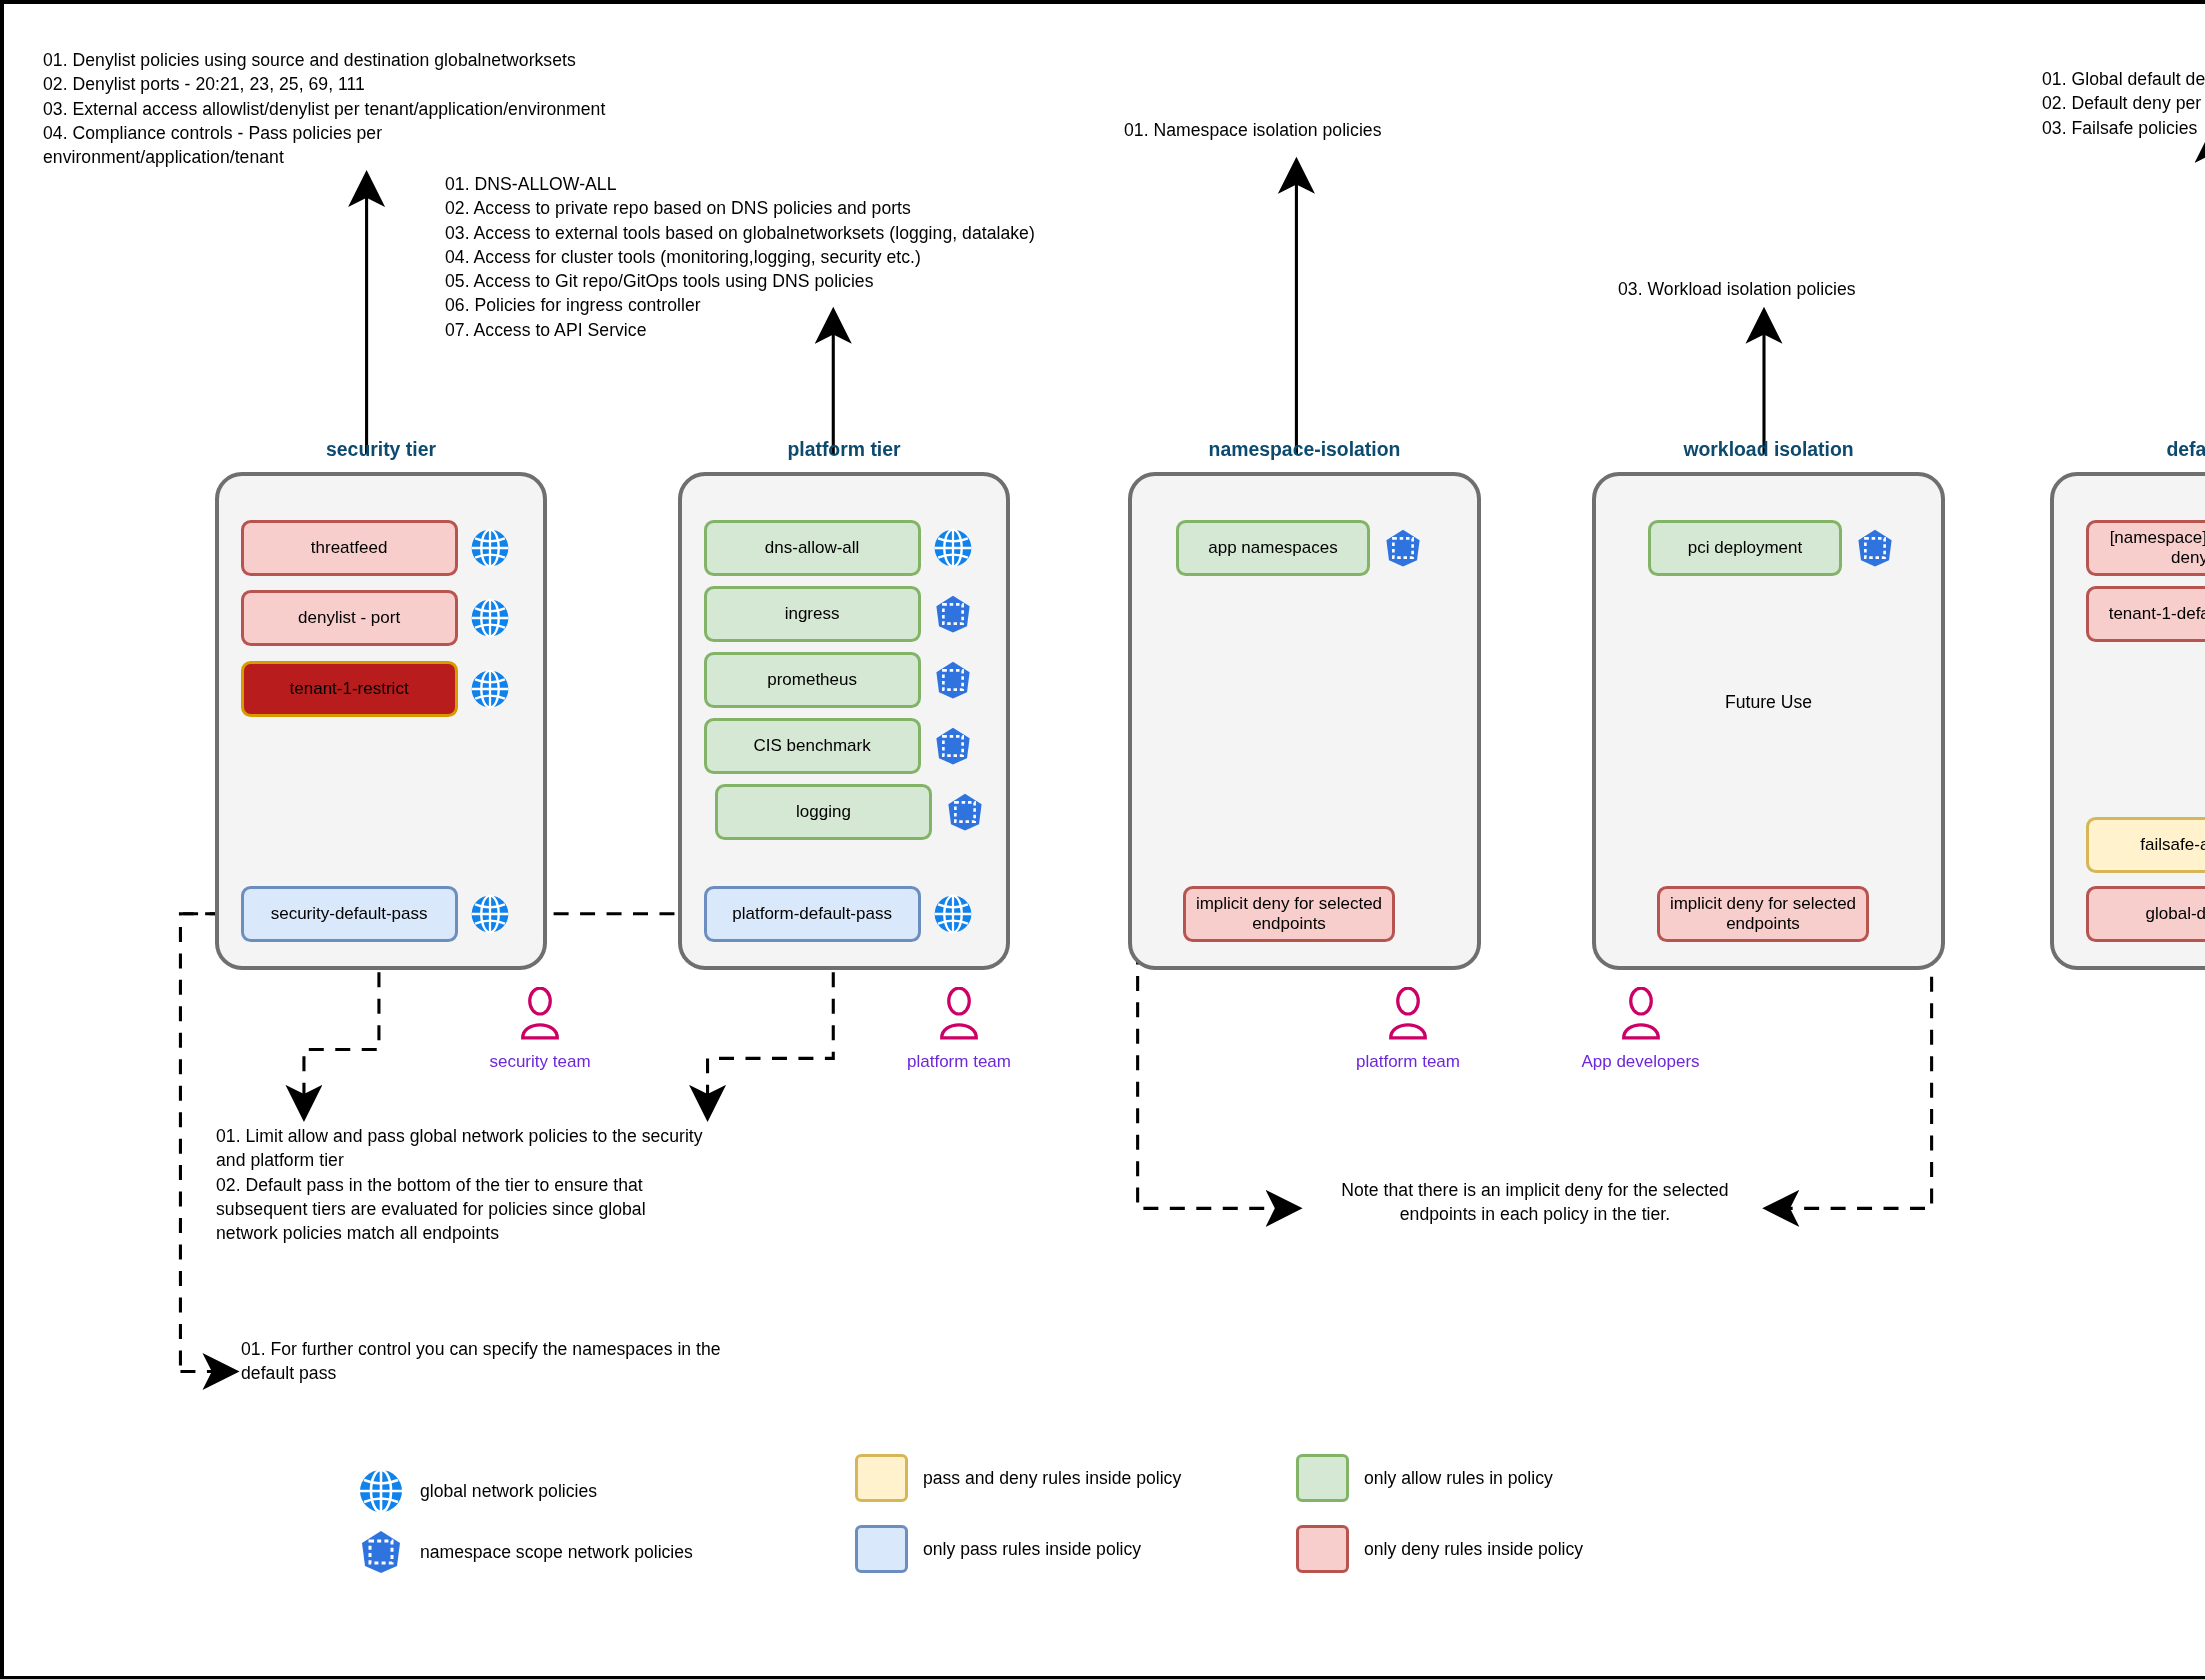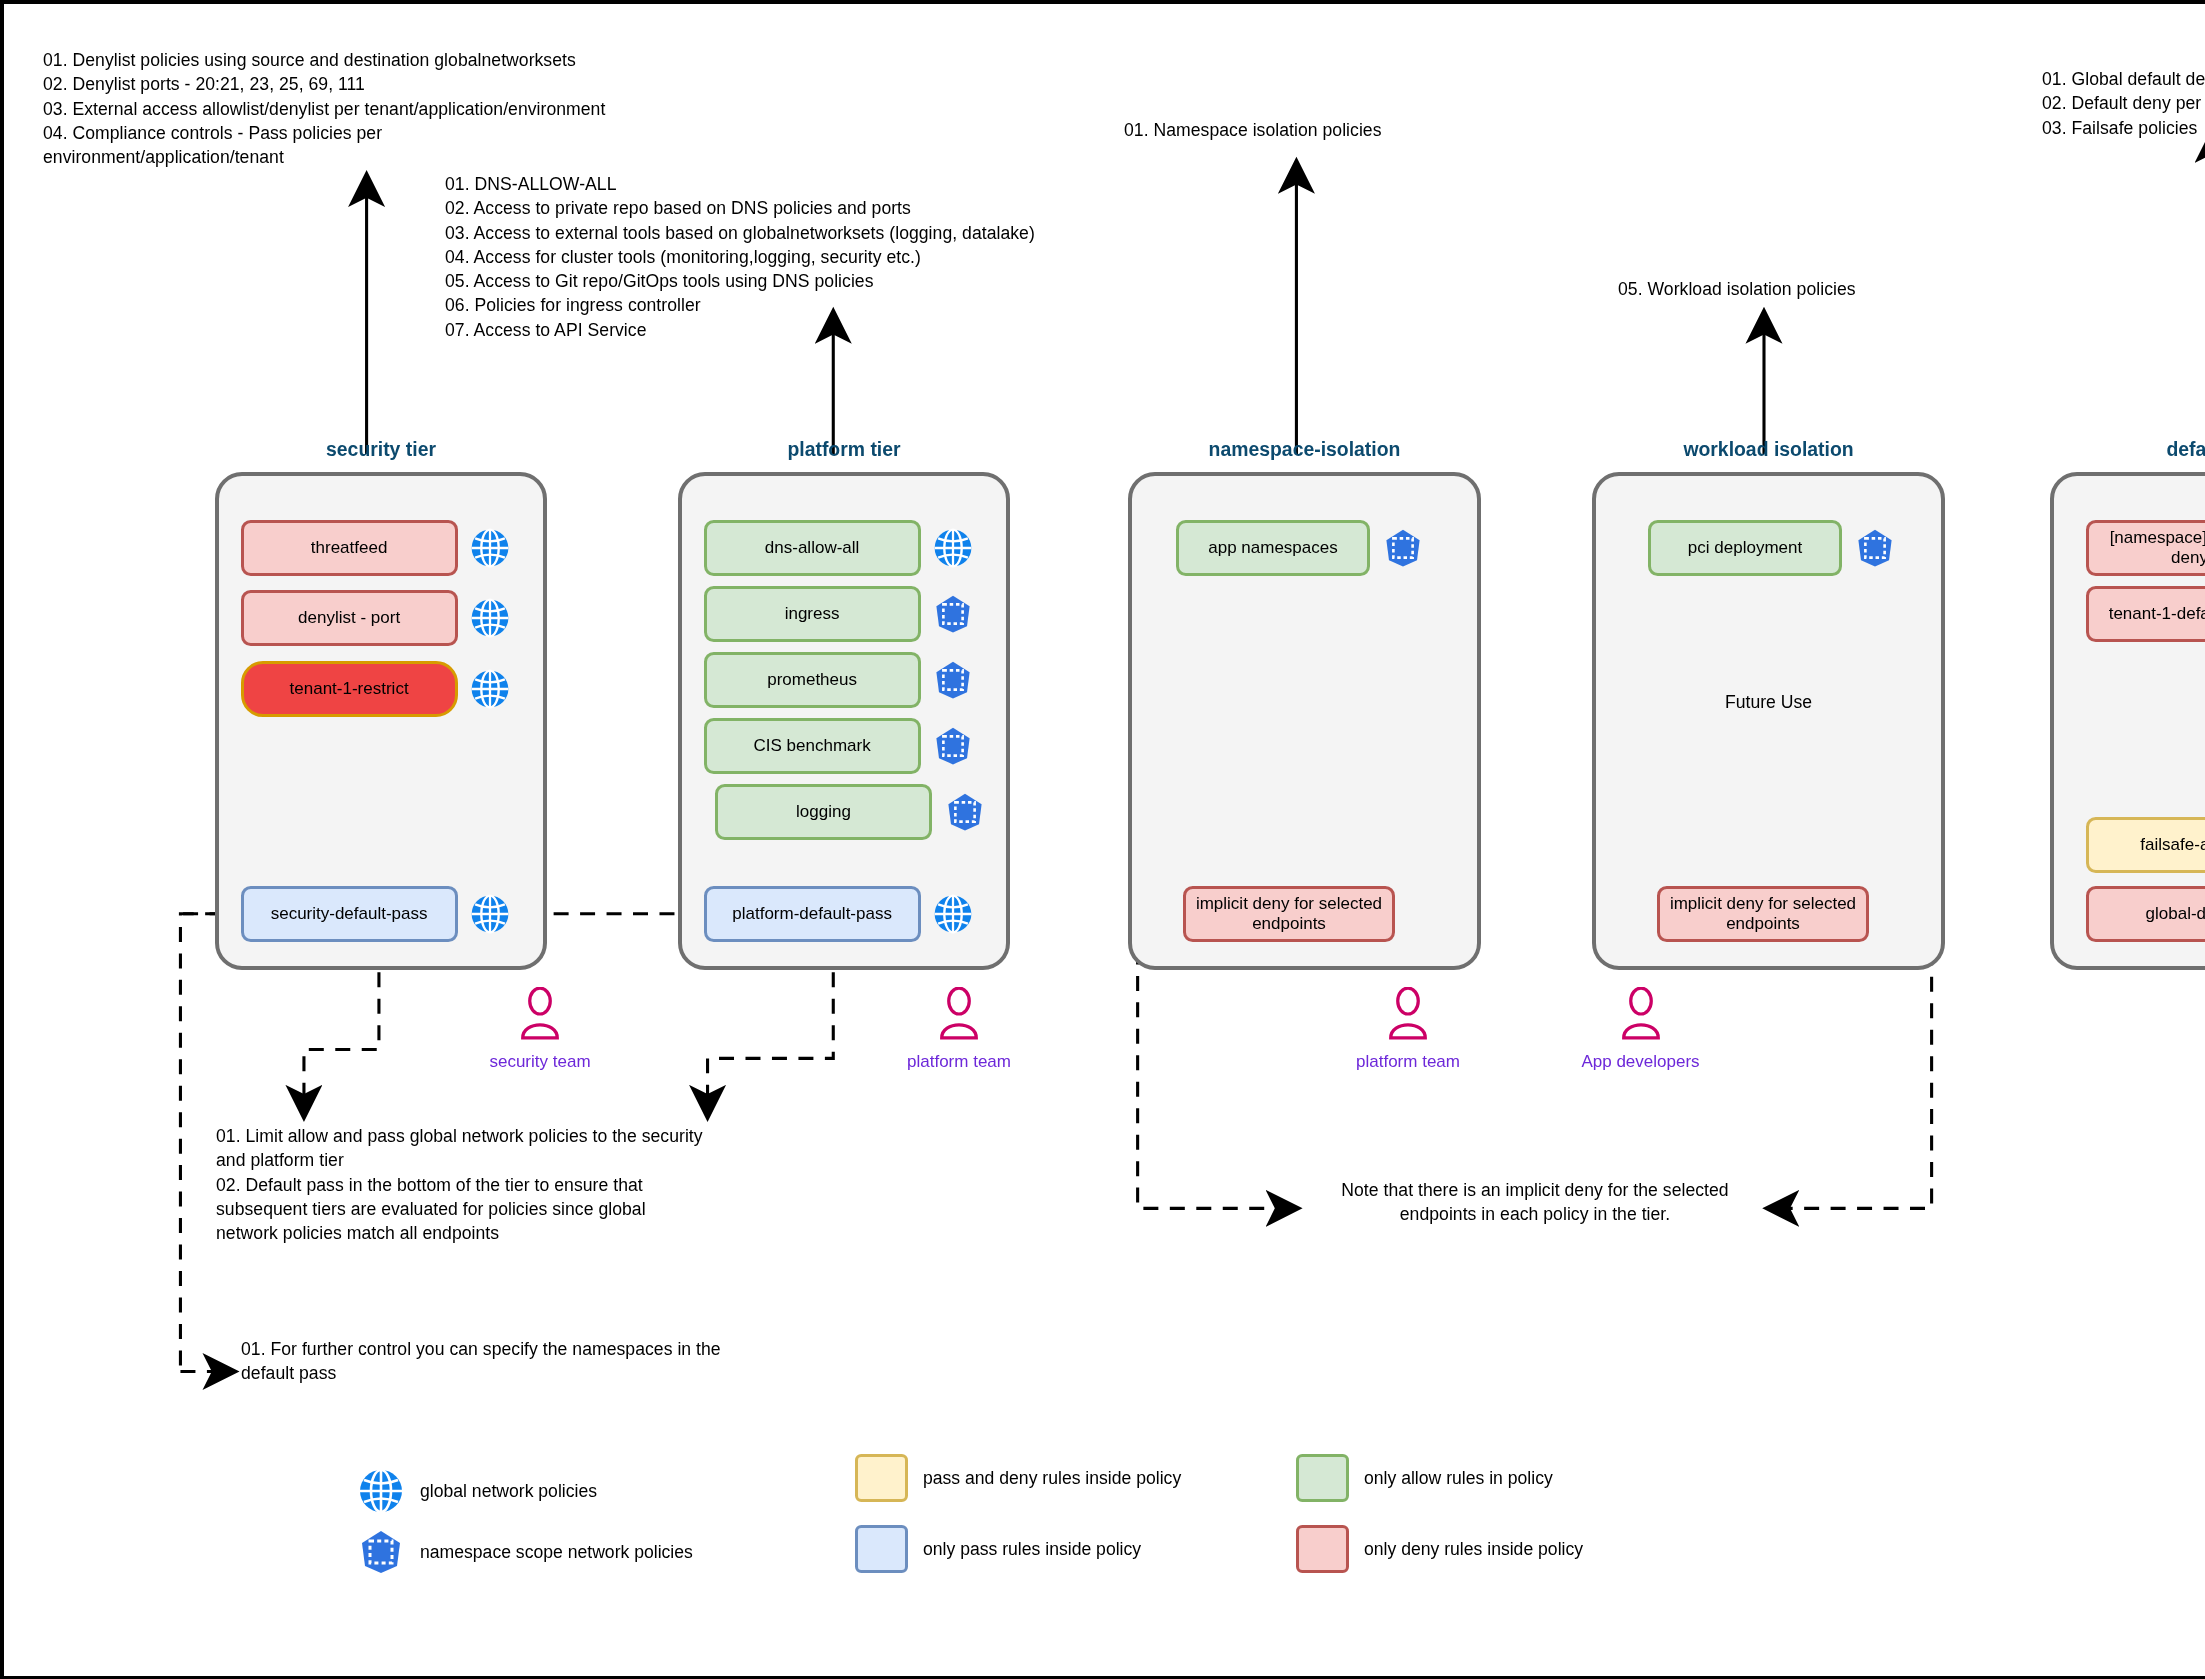--- a/index.html
+++ b/index.html
@@ -57,21 +57,21 @@
     text-align:center;
     font-size:17px;color:#000;
     box-sizing:border-box;
     padding:0 4.4px;
     line-height:1.18;
   }
   .pol.deny{border-color:#b85450;background:#f8cecc;}
   .pol.allow{border-color:#82b366;background:#d5e8d4;}
   .pol.pass{border-color:#6c8ebf;background:#dae8fc;}
   .pol.passdeny{border-color:#d6b656;background:#fff2cc;}
-  .pol.mix{border-color:#d79b00;background:#ef4444;border-radius:22px;}
+  .pol.mix{border-color:#d79b00;background:#b91c1c;}
 
   .ico{flex:0 0 auto;margin-left:11.5px;width:42px;height:42px;}
   .ico svg{display:block;width:100%;height:100%;}
 
   .future{
     position:absolute;width:100%;text-align:center;
     font-size:17.6px;color:#000;
   }
 
   
@@ -143,21 +143,21 @@
   <div class="note" style="left:441px;top:168px;width:688px;">01. DNS-ALLOW-ALL
 02. Access to private repo based on DNS policies and ports
 03. Access to external tools based on globalnetworksets (logging, datalake)
 04. Access for cluster tools (monitoring,logging, security etc.)
 05. Access to Git repo/GitOps tools using DNS policies
 06. Policies for ingress controller
 07. Access to API Service</div>
 
   <div class="note" style="left:1120px;top:114px;width:441px;">01. Namespace isolation policies</div>
 
-  <div class="note" style="left:1614px;top:273px;width:441px;">05. Workload isolation policies</div>
+  <div class="note" style="left:1614px;top:273px;width:441px;">03. Workload isolation policies</div>
 
   <div class="note" style="left:2038px;top:63px;width:485px;">01. Global default deny
 02. Default deny per namespace
 03. Failsafe policies</div>
 
   <div class="note" style="left:212px;top:1120px;width:617px;">01. Limit allow and pass global network policies to the security
 and platform tier
 02. Default pass in the bottom of the tier to ensure that
 subsequent tiers are evaluated for policies since global
 network policies match all endpoints</div>

